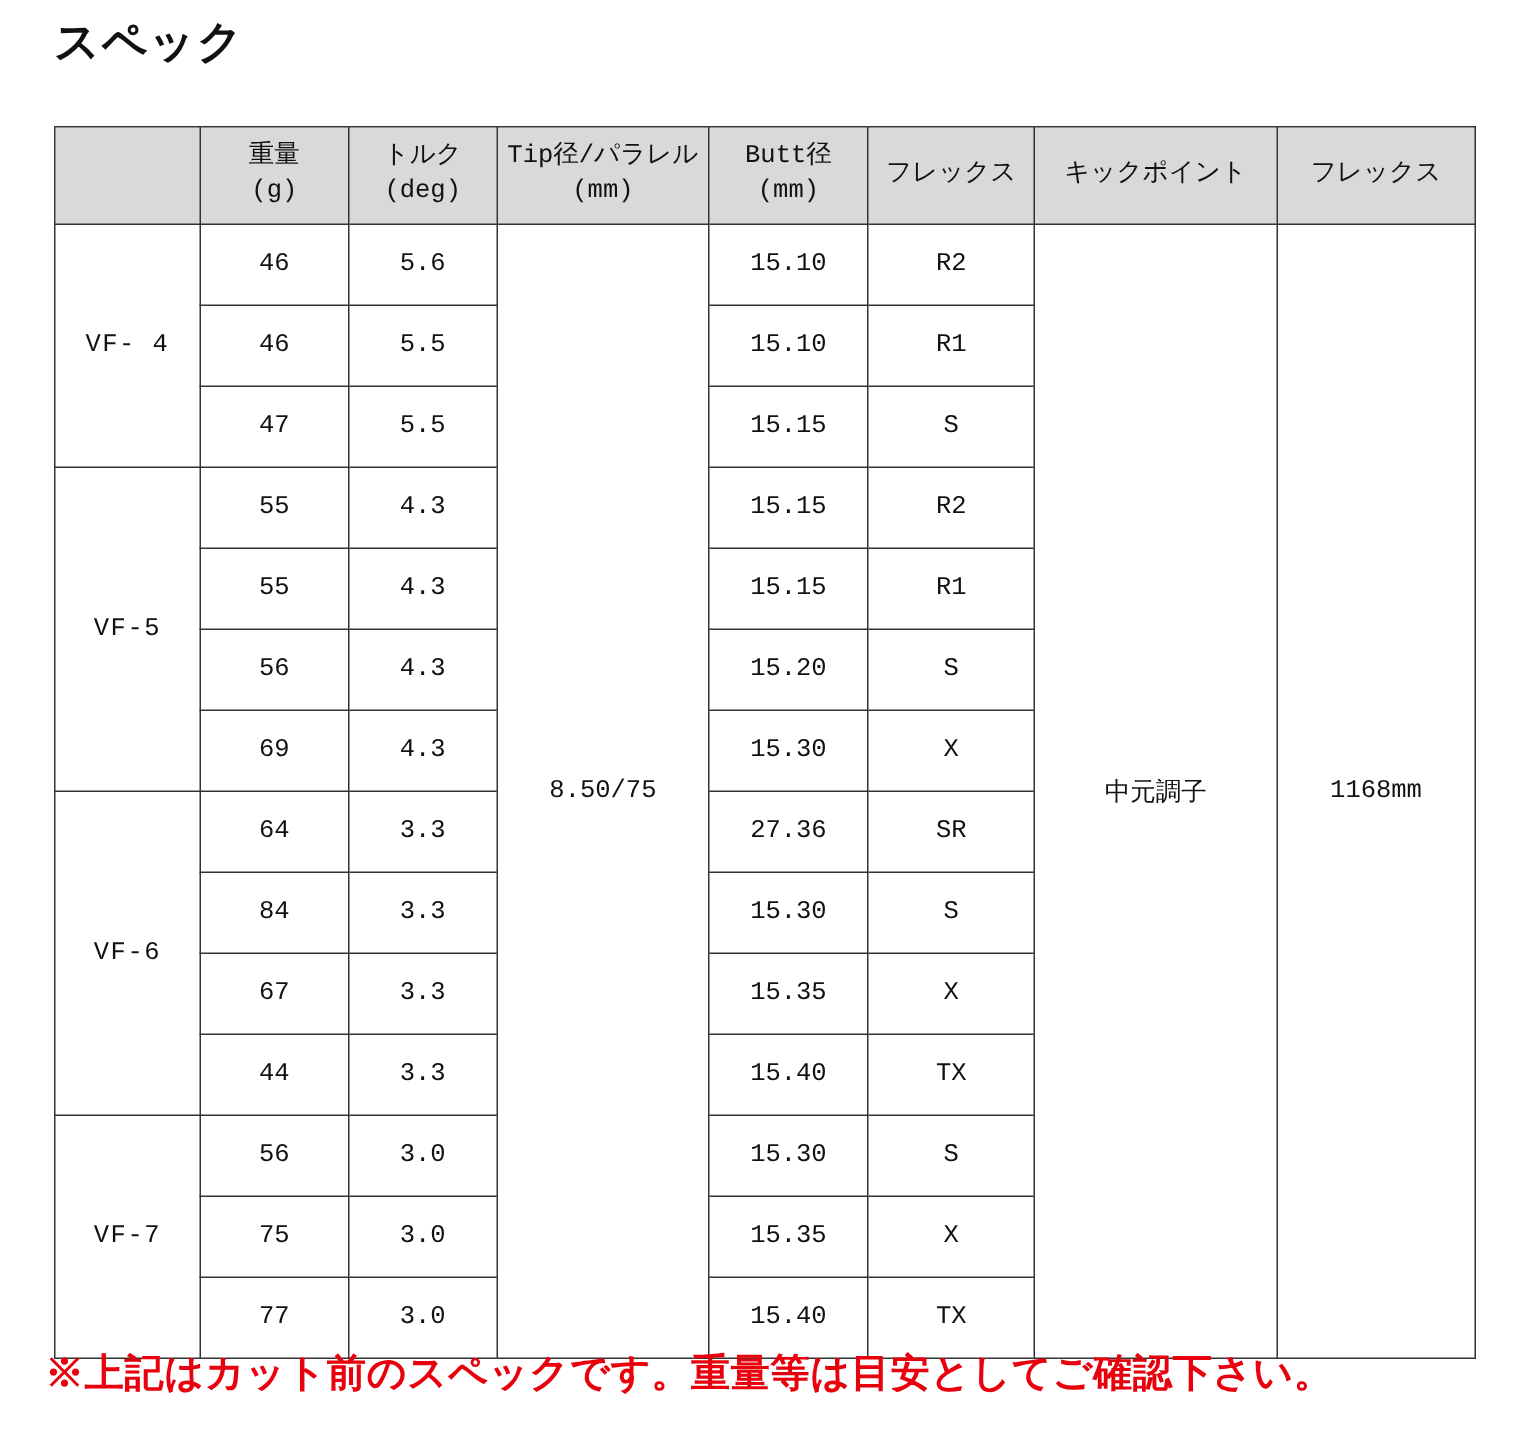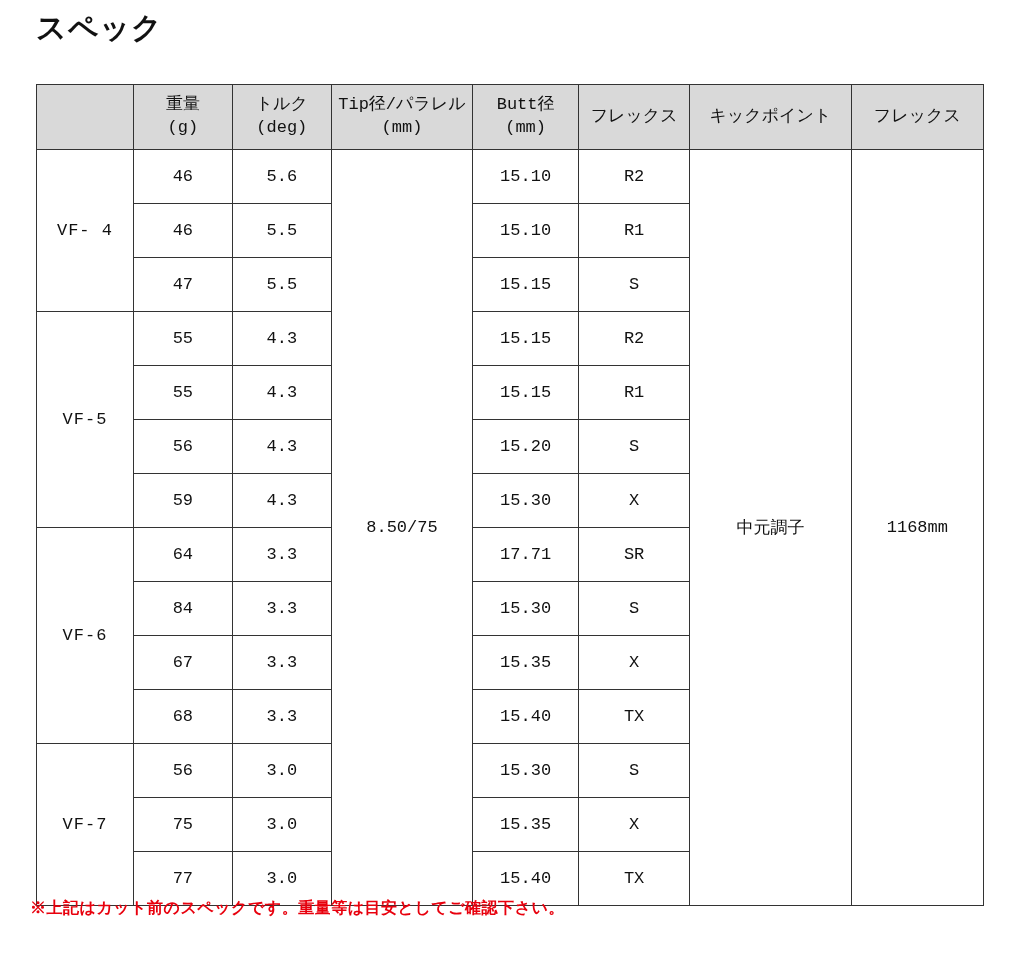--- a/index.html
+++ b/index.html
@@ -65,21 +65,21 @@
     letter-spacing: 1px;
     margin-left: 26px;
   }
   td.big {
     font-size: 17px;
   }
   .note {
     position: absolute;
     left: 30px;
     top: 898px;
-    font-size: 16px;
+    font-size: 26px;
     font-weight: bold;
     color: #e8000d;
     letter-spacing: 0.5px;
     white-space: nowrap;
   }
   
   col.c-model { width: 96px; }
   col.c-weight { width: 98px; }
   col.c-torque { width: 98px; }
   col.c-tip { width: 140px; }
@@ -177,47 +177,47 @@
         <td>15.15</td>
         <td>R1</td>
       </tr>
       <tr>
         <td>56</td>
         <td>4.3</td>
         <td>15.20</td>
         <td>S</td>
       </tr>
       <tr>
-        <td>59</td>
+        <td>69</td>
         <td>4.3</td>
         <td>15.30</td>
         <td>X</td>
       </tr>
 
       <tr>
         <td class="model" rowspan="4">VF-6</td>
         <td>64</td>
         <td>3.3</td>
-        <td>17.71</td>
+        <td>27.36</td>
         <td>SR</td>
       </tr>
       <tr>
         <td>84</td>
         <td>3.3</td>
         <td>15.30</td>
         <td>S</td>
       </tr>
       <tr>
         <td>67</td>
         <td>3.3</td>
         <td>15.35</td>
         <td>X</td>
       </tr>
       <tr>
-        <td>68</td>
+        <td>44</td>
         <td>3.3</td>
         <td>15.40</td>
         <td>TX</td>
       </tr>
 
       <tr>
         <td class="model" rowspan="3">VF-7</td>
         <td>56</td>
         <td>3.0</td>
         <td>15.30</td>

